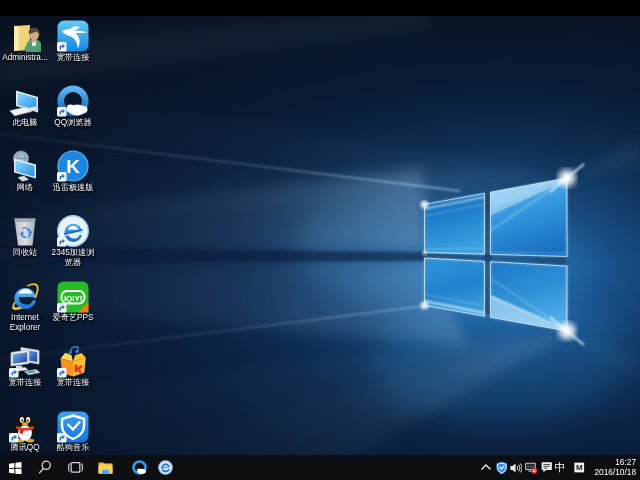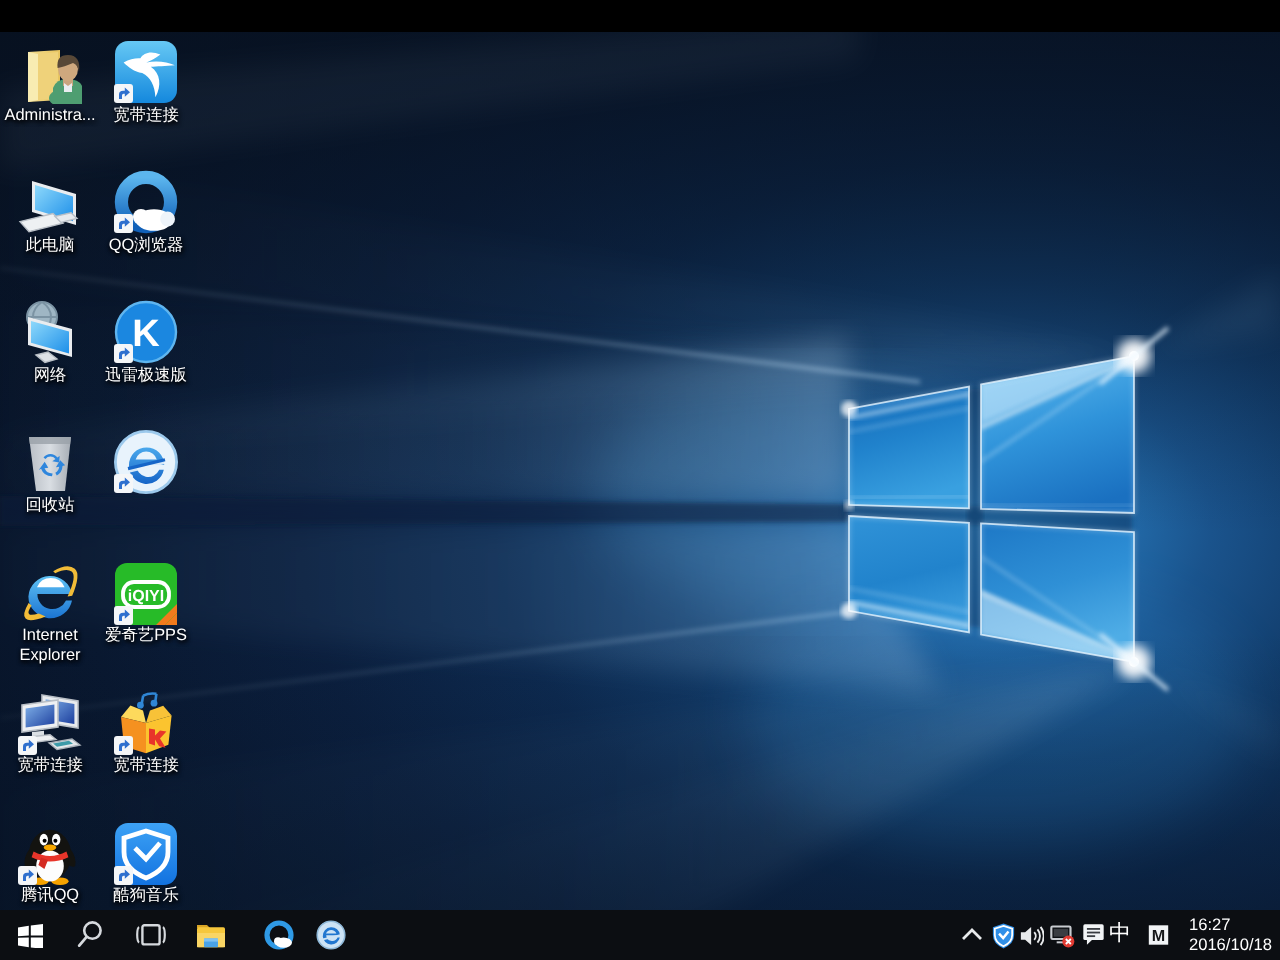--- a/index.html
+++ b/index.html
@@ -1,21 +1,21 @@
 <!DOCTYPE html>
 <html><head>
 <meta charset="utf-8">
 <style>
 html,body{margin:0;padding:0;width:640px;height:480px;overflow:hidden;background:#000;}
 body{font-family:"Liberation Sans",sans-serif;position:relative;-webkit-font-smoothing:antialiased;}
 #desktop{position:absolute;left:0;top:16px;width:628px;height:455px;}
 #wall{position:absolute;left:0;top:0;}
 .lbl{position:absolute;width:96px;text-align:center;color:#fff;font-size:8.2px;line-height:10px;text-shadow:0 1px 2px #000,1px 1px 2px #000;letter-spacing:0px;}
 #taskbar{position:absolute;left:0;top:455px;width:640px;height:25px;background:#0c0e12;}
-#clock{position:absolute;right:4px;top:3px;color:#fff;font-size:8.3px;line-height:9.8px;text-align:left;}
+#clock{position:absolute;right:4px;top:3px;color:#fff;font-size:8.3px;line-height:9.8px;text-align:right;}
 </style>
 </head>
 <body>
 <div id="desktop">
 <svg id="wall" width="640" height="455" viewBox="0 0 640 455">
 <defs>
 <radialGradient id="bg" cx="0.785" cy="0.54" r="0.95" gradientUnits="objectBoundingBox">
 <stop offset="0" stop-color="#2e86c8"></stop>
 <stop offset="0.08" stop-color="#2470b0"></stop>
 <stop offset="0.17" stop-color="#1a538c"></stop>
@@ -298,20 +298,21 @@
 <circle cx="16" cy="16" r="15.3" fill="none" stroke="#9cc9ec" stroke-width="1.4"></circle>
 <path d="M7.5,17.5 a8.8,8.8 0 1 1 17.6,0 l-14,0 a6,6 0 0 0 11.5,2.4 l2.3,0 a8.8,8.8 0 0 1 -17.4,-2.4 Z" fill="url(#eg)"></path>
 <path d="M10.8,14.8 a5.5,5.5 0 0 1 10.6,0 Z" fill="#e8f3fc"></path>
 <path d="M6,19.7 l20.5,-4.9 l0,2 l-20,4.8 Z" fill="#e8f3fc" opacity="0.9"></path>
 <path d="M7,19.3 l18.5,-4.4" stroke="#1565c8" stroke-width="1.6" fill="none"></path>
 </svg>
 <svg style="position:absolute;left:57px;top:221px" width="10" height="10" viewBox="0 0 10 10">
       <rect x="0" y="0" width="9.5" height="9.5" rx="1.5" fill="#f4f6f8"></rect>
       <path d="M2.5,7.5 L2.5,5.2 Q2.5,3.4 4.6,3.4 L5.4,3.4 L5.4,1.8 L8,4.1 L5.4,6.4 L5.4,4.9 L4.8,4.9 Q4,4.9 4,5.7 L4,7.5 Z" fill="#2e6fce"></path>
     </svg>
+<div class="lbl" style="left:25px;top:231.5px">2345加速浏<br>览器</div>
 
 <svg style="position:absolute;left:9px;top:264.5px" width="32" height="32" viewBox="0 0 32 32">
 <defs>
         <linearGradient id="ieg" x1="0" y1="0" x2="0" y2="1">
           <stop offset="0" stop-color="#5fc2f5"></stop>
           <stop offset="1" stop-color="#1b74d2"></stop>
         </linearGradient>
       </defs>
 <path d="M5.2,17.2 a11,11 0 0 1 21.8,-1.2 l-17.3,0 a7.5,7.5 0 0 0 14.3,3.2 l3,0 a11,11 0 0 1 -21.8,-2 Z" fill="url(#ieg)"></path>
 <path d="M9.5,12.6 a7.5,7.5 0 0 1 13.8,0 Z" fill="#ffffff"></path>

